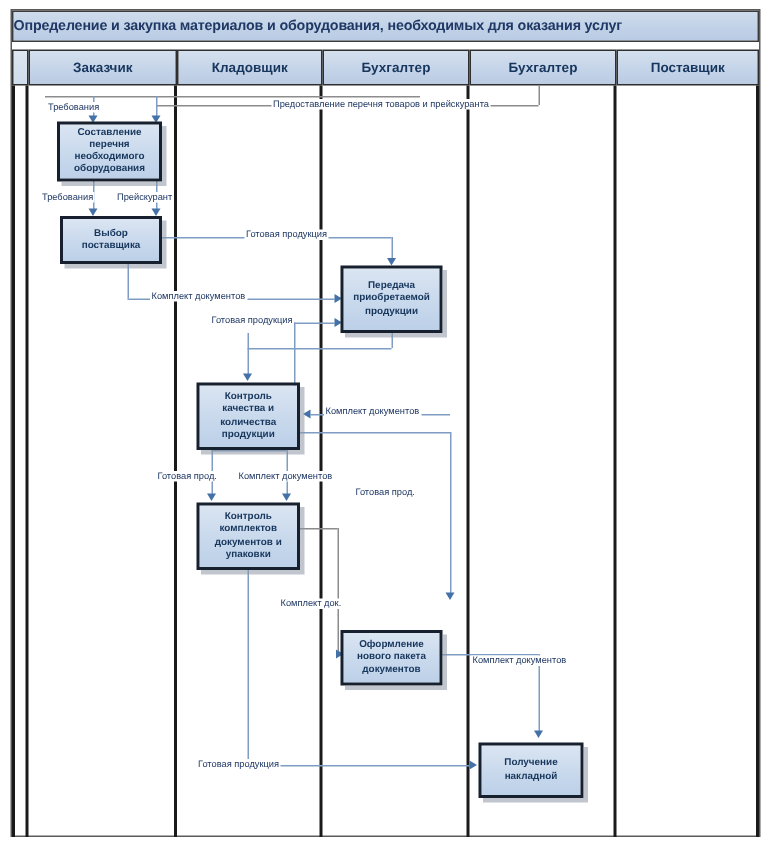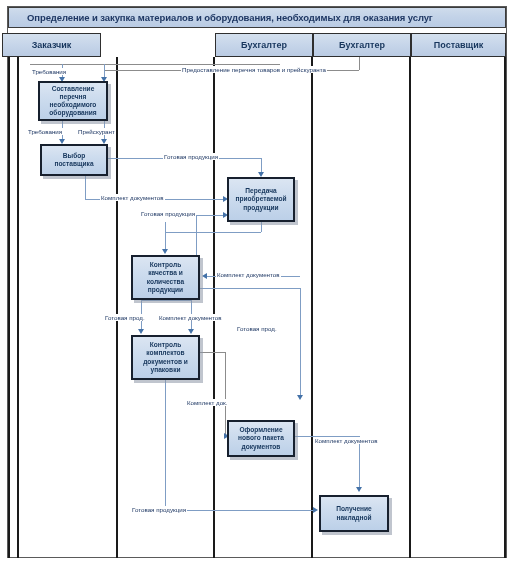--- a/index.html
+++ b/index.html
@@ -15,21 +15,21 @@
   
   .title-bar{
     position:absolute;left:8px;top:7px;width:498px;height:21px;
     box-sizing:border-box;
     border:1px solid #3b3b3b;
     background:linear-gradient(to bottom,#cfdcec 0%,#c3d3e8 45%,#b9cbe4 100%);
     display:flex;align-items:center;
   }
   .title-text{
     font-size:9.5px;font-weight:bold;color:#1f3864;
-    padding-left:18px;letter-spacing:-0.1px;white-space:nowrap;
+    padding-left:0;letter-spacing:-0.1px;white-space:nowrap;
   }
 
   
   .lane-head{
     position:absolute;top:33px;height:24px;box-sizing:border-box;
     border:1px solid #2f2f2f;
     background:linear-gradient(to bottom,#d4e0ee 0%,#c6d5e9 50%,#bacbe3 100%);
     display:flex;align-items:center;justify-content:center;
   }
   .lane-head span{
@@ -83,22 +83,25 @@
 
   <div class="outer-frame"></div>
 
   <div class="title-bar">
     <div class="title-text">Определение и закупка материалов и оборудования, необходимых для оказания услуг</div>
   </div>
 
   <div class="lane-head spacer" style="left:8px;width:11px;">
     <span></span>
   </div>
-  <div class="lane-head" style="left:2px;width:99px;">
+  <div class="lane-head" style="left:19px;width:99px;">
     <span>Заказчик</span>
+  </div>
+  <div class="lane-head" style="left:118px;width:97px;">
+    <span>Кладовщик</span>
   </div>
   <div class="lane-head" style="left:215px;width:98px;">
     <span>Бухгалтер</span>
   </div>
   <div class="lane-head" style="left:411px;width:95px;">
     <span>Поставщик</span>
   </div>
   <div class="lane-head" style="left:313px;width:98px;">
     <span>Бухгалтер</span>
   </div>

